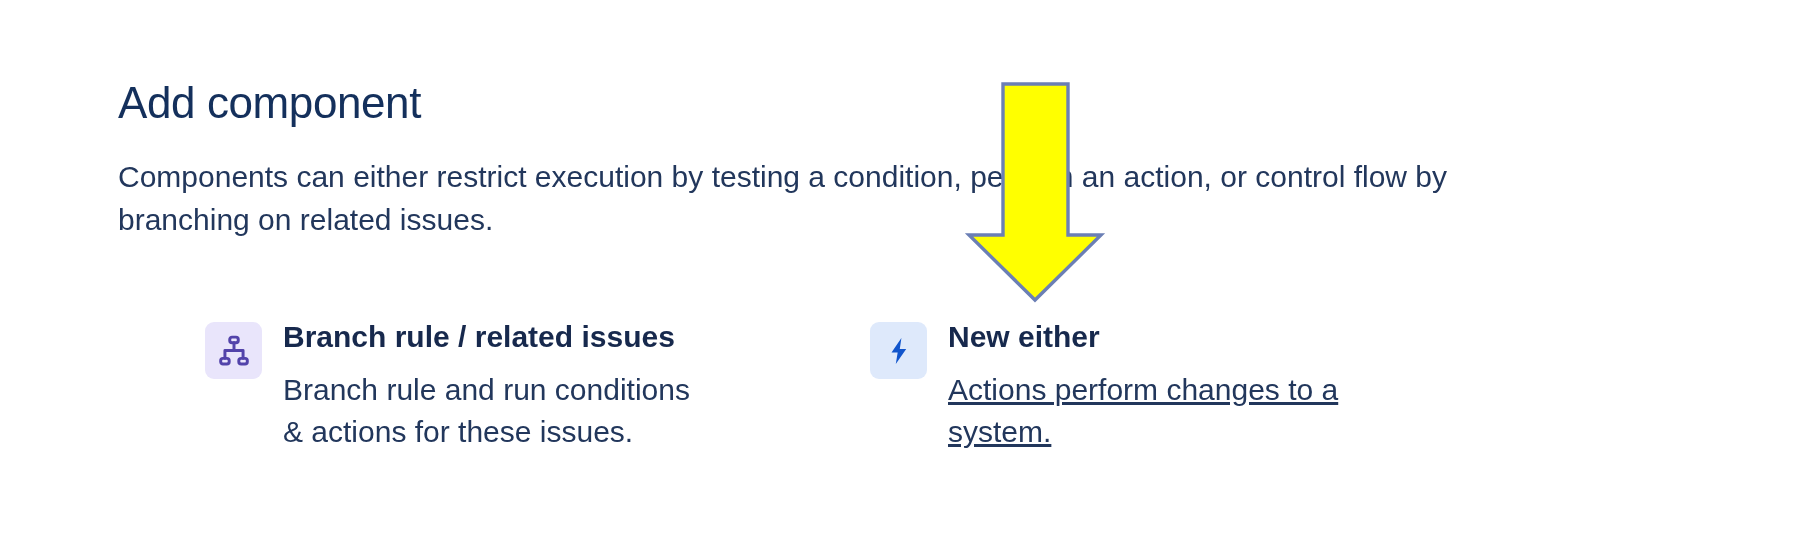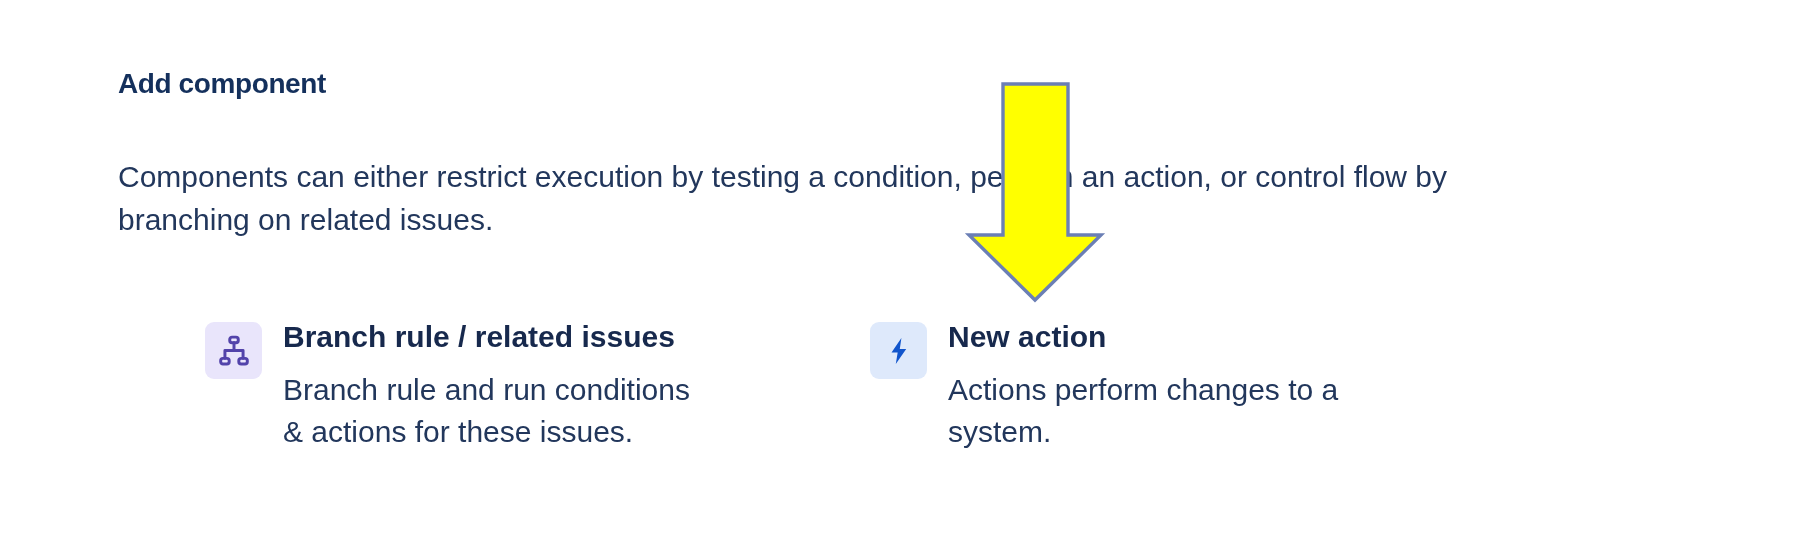--- a/index.html
+++ b/index.html
@@ -19,22 +19,22 @@
     position: absolute;
     left: 0; top: 0;
     width: 1800px;
     height: 541px;
   }
 
   #page-title {
     position: absolute;
     left: 118px;
     top: 50px;
-    font-size: 28px;
-    font-weight: bold;
+    font-size: 44px;
+    font-weight: normal;
     color: #14305c;
     letter-spacing: -0.4px;
     line-height: 1.1;
     white-space: nowrap;
   }
 
   #panel-description {
     position: absolute;
     left: 118px;
     top: 126px;
@@ -143,22 +143,22 @@
       </span>
     </div>
 
     <div class="component-card" id="card-action">
       <span class="card-icon-tile" id="tile-action">
         <svg width="32" height="32" viewBox="0 0 24 24" aria-hidden="true">
           <path d="M13.8 2.2 L6.4 13.1 H11.0 L9.6 21.8 L17.4 10.5 H12.6 Z" fill="#1155CC"></path>
         </svg>
       </span>
       <span class="card-text">
-        <span class="card-title">New action</span>
-        <span class="card-desc" id="desc-action" style="display:block;">Actions perform changes to a system.</span>
+        <span class="card-title">New either</span>
+        <span class="card-desc" id="desc-action" style="display:block;text-decoration:underline;">Actions perform changes to a system.</span>
       </span>
     </div>
 
   </div>
 
   <svg id="annotation-arrow" viewBox="0 0 150 240">
     <polygon points="43,14 108,14 108,165 141,165 75,230 9,165 43,165" fill="#FFFF00" stroke="#6B7FB5" stroke-width="3.4" stroke-linejoin="miter"></polygon>
   </svg>
 
 </div>

